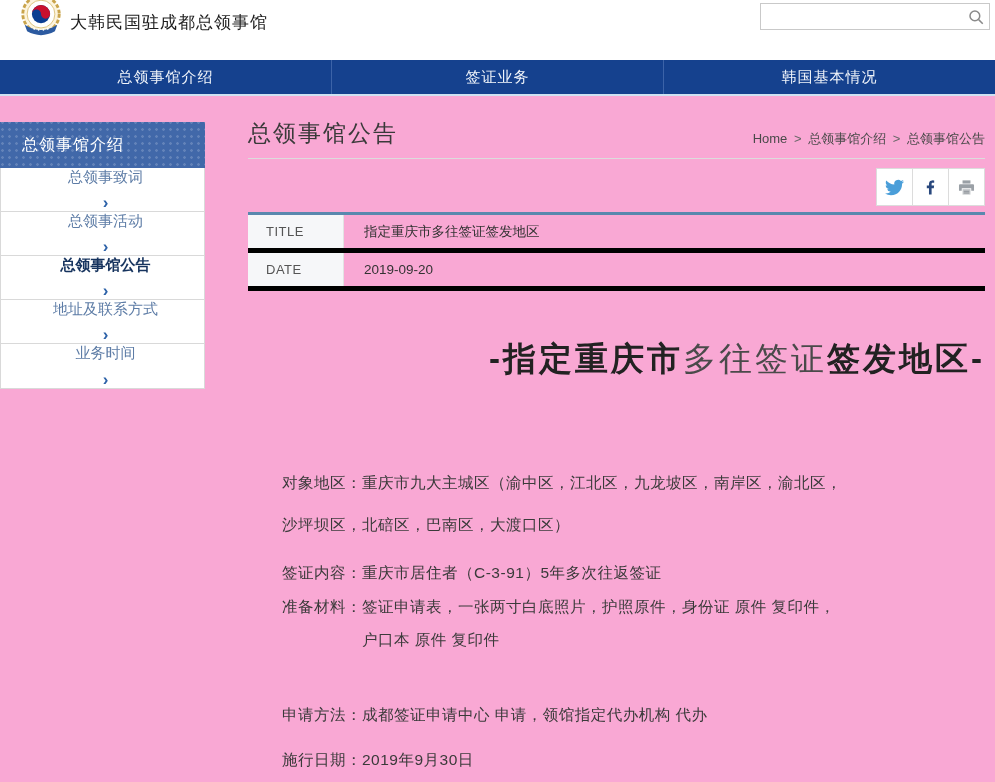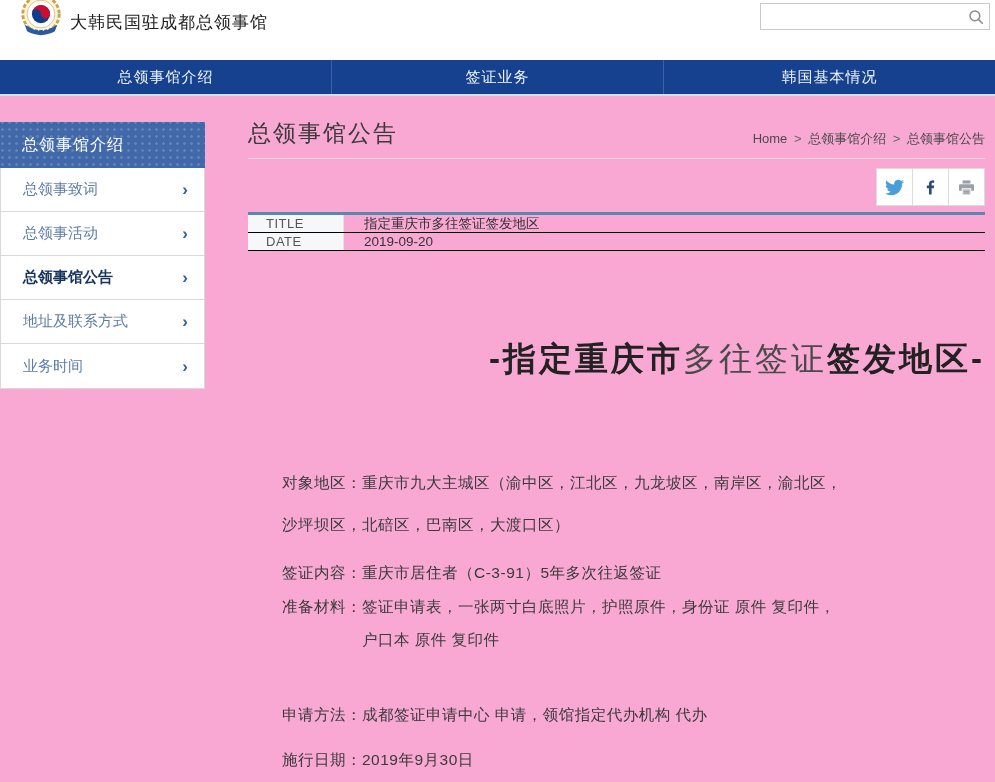--- a/index.html
+++ b/index.html
@@ -18,39 +18,39 @@
   
   .nav-bar { position:absolute; top:60px; left:0; width:995px; height:36px; background:#15418e; border-bottom:2px solid #cfe2f2; display:flex; }
   .nav-item { flex:1; display:flex; align-items:center; justify-content:center; color:#f2f6fb; font-size:15px; letter-spacing:1px; cursor:pointer; }
   .nav-item + .nav-item { border-left:1px solid #3c63a8; }
 
   
   .sidebar { position:absolute; top:122px; left:0; width:205px; }
   .sidebar-header { height:46px; background:#4168a9; color:#fff; font-size:16px; letter-spacing:1px; display:flex; align-items:center; padding-left:22px;
      background-image:radial-gradient(rgba(255,255,255,0.18) 1px, transparent 1.6px); background-size:7px 7px; background-position:90px 4px; }
   .sidebar-items { border:1px solid #d9d9d9; border-top:none; }
-  .sidebar-item { height:44px; display:flex; align-items:center; justify-content:space-between; padding:0 16px 0 22px; font-size:15px; color:#5d7ca6; border-bottom:1px solid #d9d9d9; cursor:pointer; background:#fff; }
+  .sidebar-item { height:44px; display:flex; align-items:center; justify-content:space-between; padding:0 16px 0 22px; font-size:15px; color:#5d7ca6; border-bottom:1px solid #d9d9d9; cursor:pointer; background:#fff;flex-direction:column; }
   .sidebar-item:last-child { border-bottom:none; }
   .sidebar-item.active { color:#16335e; font-weight:bold; }
   .sidebar-arrow { color:#2d62a8; font-size:17px; font-weight:bold; line-height:1; }
 
   
   .main { position:absolute; top:118px; left:248px; width:737px; height:664px; }
   .page-title { position:absolute; top:0; left:0; font-size:23px; line-height:30px; color:#3a3a3a; font-weight:500; letter-spacing:2px; }
   .breadcrumb { position:absolute; top:12px; right:0; font-size:13px; color:#4a4a4a; }
   .breadcrumb .crumb { cursor:pointer; }
   .breadcrumb .sep { color:#666; padding:0 3px; }
   .title-divider { position:absolute; top:40px; left:0; width:737px; border-top:1px solid #dcdcdc; }
 
   .share-row { position:absolute; top:50px; right:0; display:flex; }
   .share-btn { width:37px; height:38px; background:#fff; border:1px solid #dcdcdc; display:flex; align-items:center; justify-content:center; cursor:pointer; }
   .share-btn + .share-btn { margin-left:-1px; }
 
   .meta-table { position:absolute; top:94px; left:0; width:737px; border-top:3px solid #5a88ae; }
-  .meta-row { display:flex; height:18px; border-bottom:1px solid #000000; }
+  .meta-row { display:flex; height:38px; border-bottom:5px solid #000000; }
   .meta-label { width:96px; display:flex; align-items:center; padding-left:18px; background:#f6f7f9; border-right:1px solid #e3e3e3; font-size:13px; color:#555; letter-spacing:0.5px; }
   .meta-value { display:flex; align-items:center; padding-left:20px; font-size:13.5px; color:#333; }
 
   .article-heading { position:absolute; top:217px; left:0; width:737px; text-align:right; font-size:33px; line-height:48px; color:#222; letter-spacing:3px; white-space:nowrap; }
   .article-heading .hv { font-weight:700; }
   .article-heading .lt { font-weight:200; color:#4a4a4a; }
 
   .para { position:absolute; left:34px; width:690px; font-size:15.5px; color:#3a3a3a; letter-spacing:0.5px; }
   .para-target { top:344px; line-height:42px; }
   .para-visa { top:440px; line-height:30px; }

